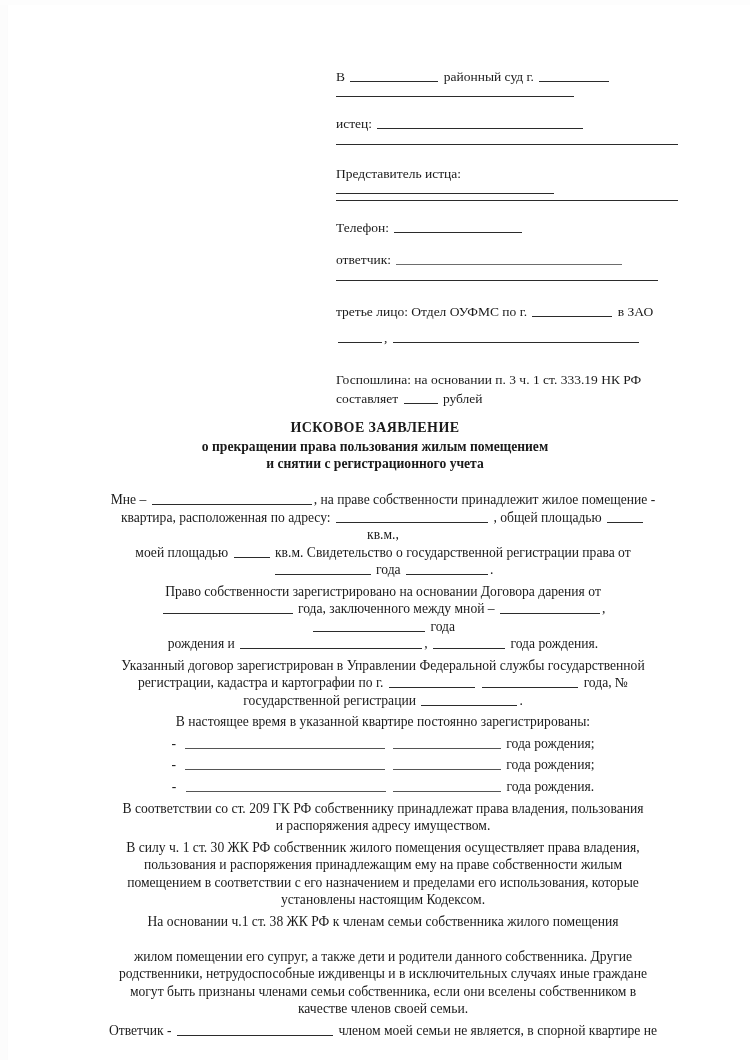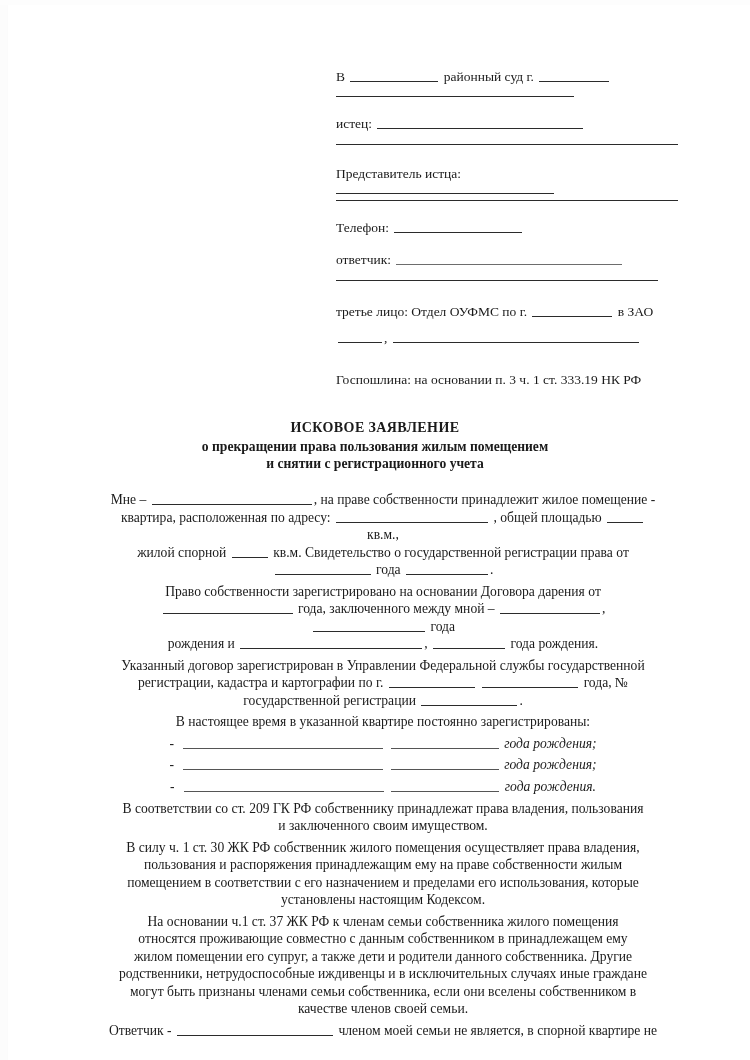--- a/index.html
+++ b/index.html
@@ -112,21 +112,21 @@
     top: 487px;
     width: 566px;
     font-size: 13.6px;
     line-height: 1.29;
   }
   .body-block p {
     margin: 4px;
     padding: 0;
     text-align: center;
   }
-  .bullet-row { white-space: nowrap; font-style: italic; }
+  .bullet-row { white-space: nowrap; }
   .dash { margin-right: 4px; }
 </style>
 </head>
 <body>
 
 <div class="page">
 
   <div class="page-edge-left"></div>
   <div class="page-edge-top"></div>
 
@@ -180,41 +180,46 @@
     </div>
     <div class="hdr-line" style="margin-top:11px">
       <span class="fill" style="width:44px"></span><span>,</span>
       <span class="fill" style="width:246px"></span>
     </div>
 
     <div class="gap-lg"></div>
 
     <div class="hdr-line" style="margin-top:9px">
       <span>Госпошлина: на основании п. 3 ч. 1 ст. 333.19 НК РФ</span>
+    </div>
+    <div class="hdr-line" style="margin-top:3px">
+      <span>составляет</span>
+      <span class="fill" style="width:34px"></span>
+      <span>рублей</span>
     </div>
 
   </div>
 
   <div class="title-block">
     <div class="title-main">ИСКОВОЕ ЗАЯВЛЕНИЕ</div>
     <div class="title-sub">о прекращении права пользования жилым помещением</div>
     <div class="title-sub">и снятии с регистрационного учета</div>
   </div>
 
   <div class="body-block">
 
     <p>
       <span>Мне –</span>
       <span class="fill" style="width:160px"></span><span>, на праве собственности принадлежит жилое помещение -</span><br>
       <span>квартира, расположенная по адресу:</span>
       <span class="fill" style="width:152px"></span>
       <span>, общей площадью</span>
       <span class="fill" style="width:36px"></span>
       <span>кв.м.,</span><br>
-      <span>жилой спорной</span>
+      <span>моей площадью</span>
       <span class="fill" style="width:36px"></span>
       <span>кв.м. Свидетельство о государственной регистрации права от</span><br>
       <span class="fill" style="width:96px"></span>
       <span>года</span>
       <span class="fill" style="width:82px"></span><span>.</span>
     </p>
 
     <p>
       <span>Право собственности зарегистрировано на основании Договора дарения от</span><br>
       <span class="fill" style="width:130px"></span>
@@ -255,33 +260,33 @@
     </p>
     <p class="bullet-row">
       <span class="dash">-</span>
       <span class="fill fill-soft" style="width:200px"></span>
       <span class="fill fill-soft" style="width:108px"></span>
       <span>года рождения.</span>
     </p>
 
     <p>
       <span>В соответствии со ст. 209 ГК РФ собственнику принадлежат права владения, пользования</span><br>
-      <span>и заключенного своим имуществом.</span>
+      <span>и распоряжения адресу имуществом.</span>
     </p>
 
     <p>
       <span>В силу ч. 1 ст. 30 ЖК РФ собственник жилого помещения осуществляет права владения,</span><br>
       <span>пользования и распоряжения принадлежащим ему на праве собственности жилым</span><br>
       <span>помещением в соответствии с его назначением и пределами его использования, которые</span><br>
       <span>установлены настоящим Кодексом.</span>
     </p>
 
     <p>
-      <span>На основании ч.1 ст. 37 ЖК РФ к членам семьи собственника жилого помещения</span><br>
-      <span>относятся проживающие совместно с данным собственником в принадлежащем ему</span><br>
+      <span>На основании ч.1 ст. 38 ЖК РФ к членам семьи собственника жилого помещения</span><br>
+      <br>
       <span>жилом помещении его супруг, а также дети и родители данного собственника. Другие</span><br>
       <span>родственники, нетрудоспособные иждивенцы и в исключительных случаях иные граждане</span><br>
       <span>могут быть признаны членами семьи собственника, если они вселены собственником в</span><br>
       <span>качестве членов своей семьи.</span>
     </p>
 
     <p>
       <span>Ответчик -</span>
       <span class="fill" style="width:156px"></span>
       <span>членом моей семьи не является, в спорной квартире не</span><br>

